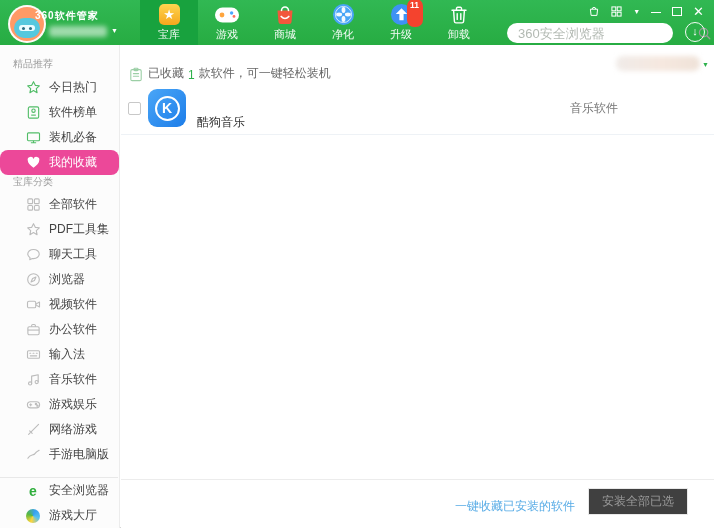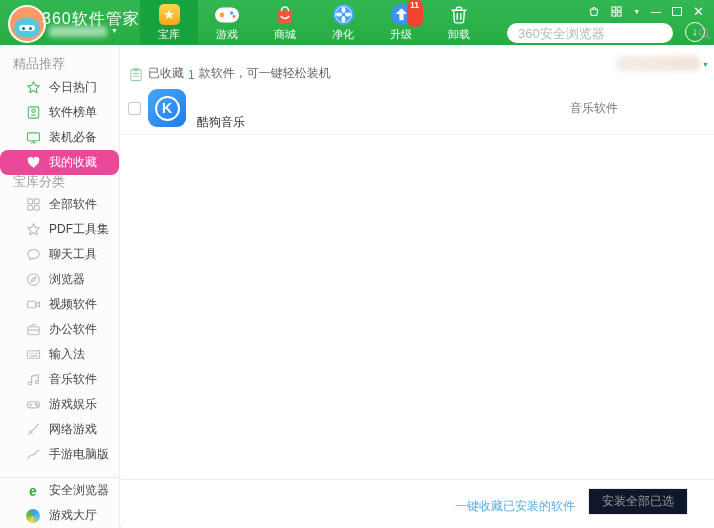--- a/index.html
+++ b/index.html
@@ -5,21 +5,21 @@
   html,body{margin:0;padding:0;background:#fff;}
   body{width:714px;height:528px;overflow:hidden;font-family:"Liberation Sans","DejaVu Sans",sans-serif;position:relative;}
   .app{position:absolute;inset:0;box-shadow:inset 0 0 0 1px #d6d6d6;background:#fff;}
   
   .header{position:absolute;top:0;left:0;right:0;height:45px;background:linear-gradient(180deg,#31b853 0%,#27ac42 100%);}
   .avatar{position:absolute;left:8px;top:5px;width:34px;height:34px;border-radius:50%;border:2px solid rgba(255,255,255,.95);background:#ff9a66;overflow:hidden;cursor:pointer;}
   .avatar .face{position:absolute;left:4px;top:11px;width:26px;height:20px;border-radius:12px;background:#55c8de;}
   .avatar .eyes{position:absolute;left:9px;top:18px;width:16px;height:6px;border-radius:3px;background:#eafcff;}
   .avatar .eyes:before,.avatar .eyes:after{content:"";position:absolute;top:1.5px;width:3px;height:3px;border-radius:50%;background:#2b6f86;}
   .avatar .eyes:before{left:3px}.avatar .eyes:after{right:3px}
-  .app-title{position:absolute;left:42px;top:9px;font-size:16px;font-weight:normal;color:#fff;letter-spacing:1px;}
+  .app-title{position:absolute;left:35px;top:9px;font-size:10px;font-weight:bold;color:#fff;letter-spacing:1px;}
   .acct-blur{position:absolute;left:49px;top:26px;width:58px;height:11px;border-radius:3px;background:rgba(255,255,255,.55);filter:blur(2.5px);cursor:pointer;}
   .acct-caret{position:absolute;left:111px;top:27px;font-size:7px;color:#fff;}
   .nav{position:absolute;left:140px;top:0;height:45px;display:flex;}
   .tab{width:58px;height:45px;display:flex;flex-direction:column;align-items:center;justify-content:flex-start;cursor:pointer;}
   .tab.selected{background:#18a23e;}
   .tab .ic{height:25px;margin-top:2px;display:flex;align-items:center;justify-content:center;position:relative;}
   .tab .lbl{font-size:11px;color:rgba(255,255,255,.95);line-height:15px;}
   .starbox{width:21px;height:21px;border-radius:5px;background:linear-gradient(180deg,#ffd44f,#f5a71d);color:#fff;font-size:13px;line-height:21px;text-align:center;}
   .badge{position:absolute;top:-3px;right:-10px;min-width:10px;padding:0 3px;height:28px;border-radius:7px;background:#f4432e;color:#fff;font-size:8.5px;line-height:12px;text-align:center;font-weight:bold;}
   .search{position:absolute;left:507px;top:23px;width:166px;height:20px;border-radius:10px;background:#fff;display:flex;align-items:center;}
@@ -28,21 +28,21 @@
   .search .mag{margin-right:7px;display:flex;cursor:pointer;}
   .dlbtn{position:absolute;left:685px;top:22px;width:20px;height:20px;border-radius:50%;border:1.4px solid rgba(255,255,255,.95);box-sizing:border-box;color:#fff;font-size:11px;line-height:17px;text-align:center;cursor:pointer;}
   .winctl{position:absolute;right:10px;top:4px;height:14px;display:flex;align-items:center;gap:11px;color:#fff;}
   .winctl>*{cursor:pointer;display:flex;align-items:center;justify-content:center;}
   .wc-caret{font-size:7px;}
   .wc-min{width:10px;height:0;border-top:1.5px solid #fff;margin-top:3px;}
   .wc-max{width:8px;height:7px;border:1.3px solid #fff;}
   .wc-close{font-size:13px;line-height:13px;}
   
   .sidebar{position:absolute;left:0;top:45px;bottom:0;width:120px;background:#fcfcfc;border-right:1px solid #ececec;box-sizing:border-box;overflow:hidden;}
-  .sec-title{padding:12px 0 4px 13px;font-size:13px;color:#9a9a9a;line-height:14px;}
+  .sec-title{padding:12px 0 4px 13px;font-size:10px;color:#9a9a9a;line-height:14px;}
   .sec-title.second{padding-top:0;padding-bottom:3px;}
   .side-item{height:25px;display:flex;align-items:center;padding-left:25px;font-size:12px;color:#444;cursor:pointer;}
   .side-item .icn{width:16px;height:16px;margin-right:8px;display:flex;align-items:center;justify-content:center;color:#bcbcbc;flex:none;}
   .side-item.greenic .icn{color:#52bd68;}
   .side-item.sel{background:#ec4899;color:#fff;border-radius:8px;}
   .side-item.sel .icn{color:#fff;}
   .side-footer{position:absolute;left:0;right:1px;bottom:0;height:50px;border-top:1px solid #e8e8e8;background:#fcfcfc;}
   .e-logo{font-size:14px;font-weight:bold;color:#2fae3c;line-height:16px;}
   .gh-logo{width:14px;height:14px;border-radius:50%;background:conic-gradient(from 20deg,#37a0f0,#56c1f0 90deg,#ffd43a 180deg,#58b83e 270deg,#37a0f0);}
   
@@ -56,21 +56,21 @@
   .cbx{width:13px;height:13px;border:1px solid #c8c8c8;border-radius:2px;background:#fff;box-sizing:border-box;flex:none;cursor:pointer;}
   .kugou{width:38px;height:38px;margin-left:7px;border-radius:9px;background:linear-gradient(135deg,#4aa6f7,#1c7de9);display:flex;align-items:center;justify-content:center;flex:none;}
   .kugou .ring{width:25px;height:25px;border:2px solid #fff;border-radius:50%;box-sizing:border-box;color:#fff;font-weight:bold;font-size:14px;line-height:21px;text-align:center;}
   .row-name{margin-left:11px;font-size:12px;color:#333;margin-top:28px;}
   .row-cat{position:absolute;left:449px;font-size:12px;color:#777;}
   .bottom-bar{position:absolute;left:0;right:0;bottom:0;height:48px;border-top:1px solid #ececec;background:#fff;}
   .select-all{position:absolute;left:7px;top:11px;display:flex;align-items:center;cursor:pointer;margin-top:36px;}
   .select-all .cbx{width:12px;height:12px;}
   .select-all .lbl{margin-left:6px;font-size:12px;color:#333;}
   .collect-link{position:absolute;left:334px;top:18px;font-size:12px;color:#58ace6;cursor:pointer;}
-  .install-btn{position:absolute;left:467px;top:8px;width:100px;height:27px;background:#0f172a;border:1px solid #e9e9e9;box-sizing:border-box;color:#9b9b9b;font-size:12px;line-height:25px;text-align:center;cursor:pointer;}
+  .install-btn{position:absolute;left:467px;top:8px;width:100px;height:27px;background:#404040;border:1px solid #e9e9e9;box-sizing:border-box;color:#9b9b9b;font-size:12px;line-height:25px;text-align:center;cursor:pointer;}
   svg{display:block;}
 </style>
 </head>
 <body>
 
 <div class="app">
 
   <div class="header">
     <div class="avatar">
       <span class="face"></span>

